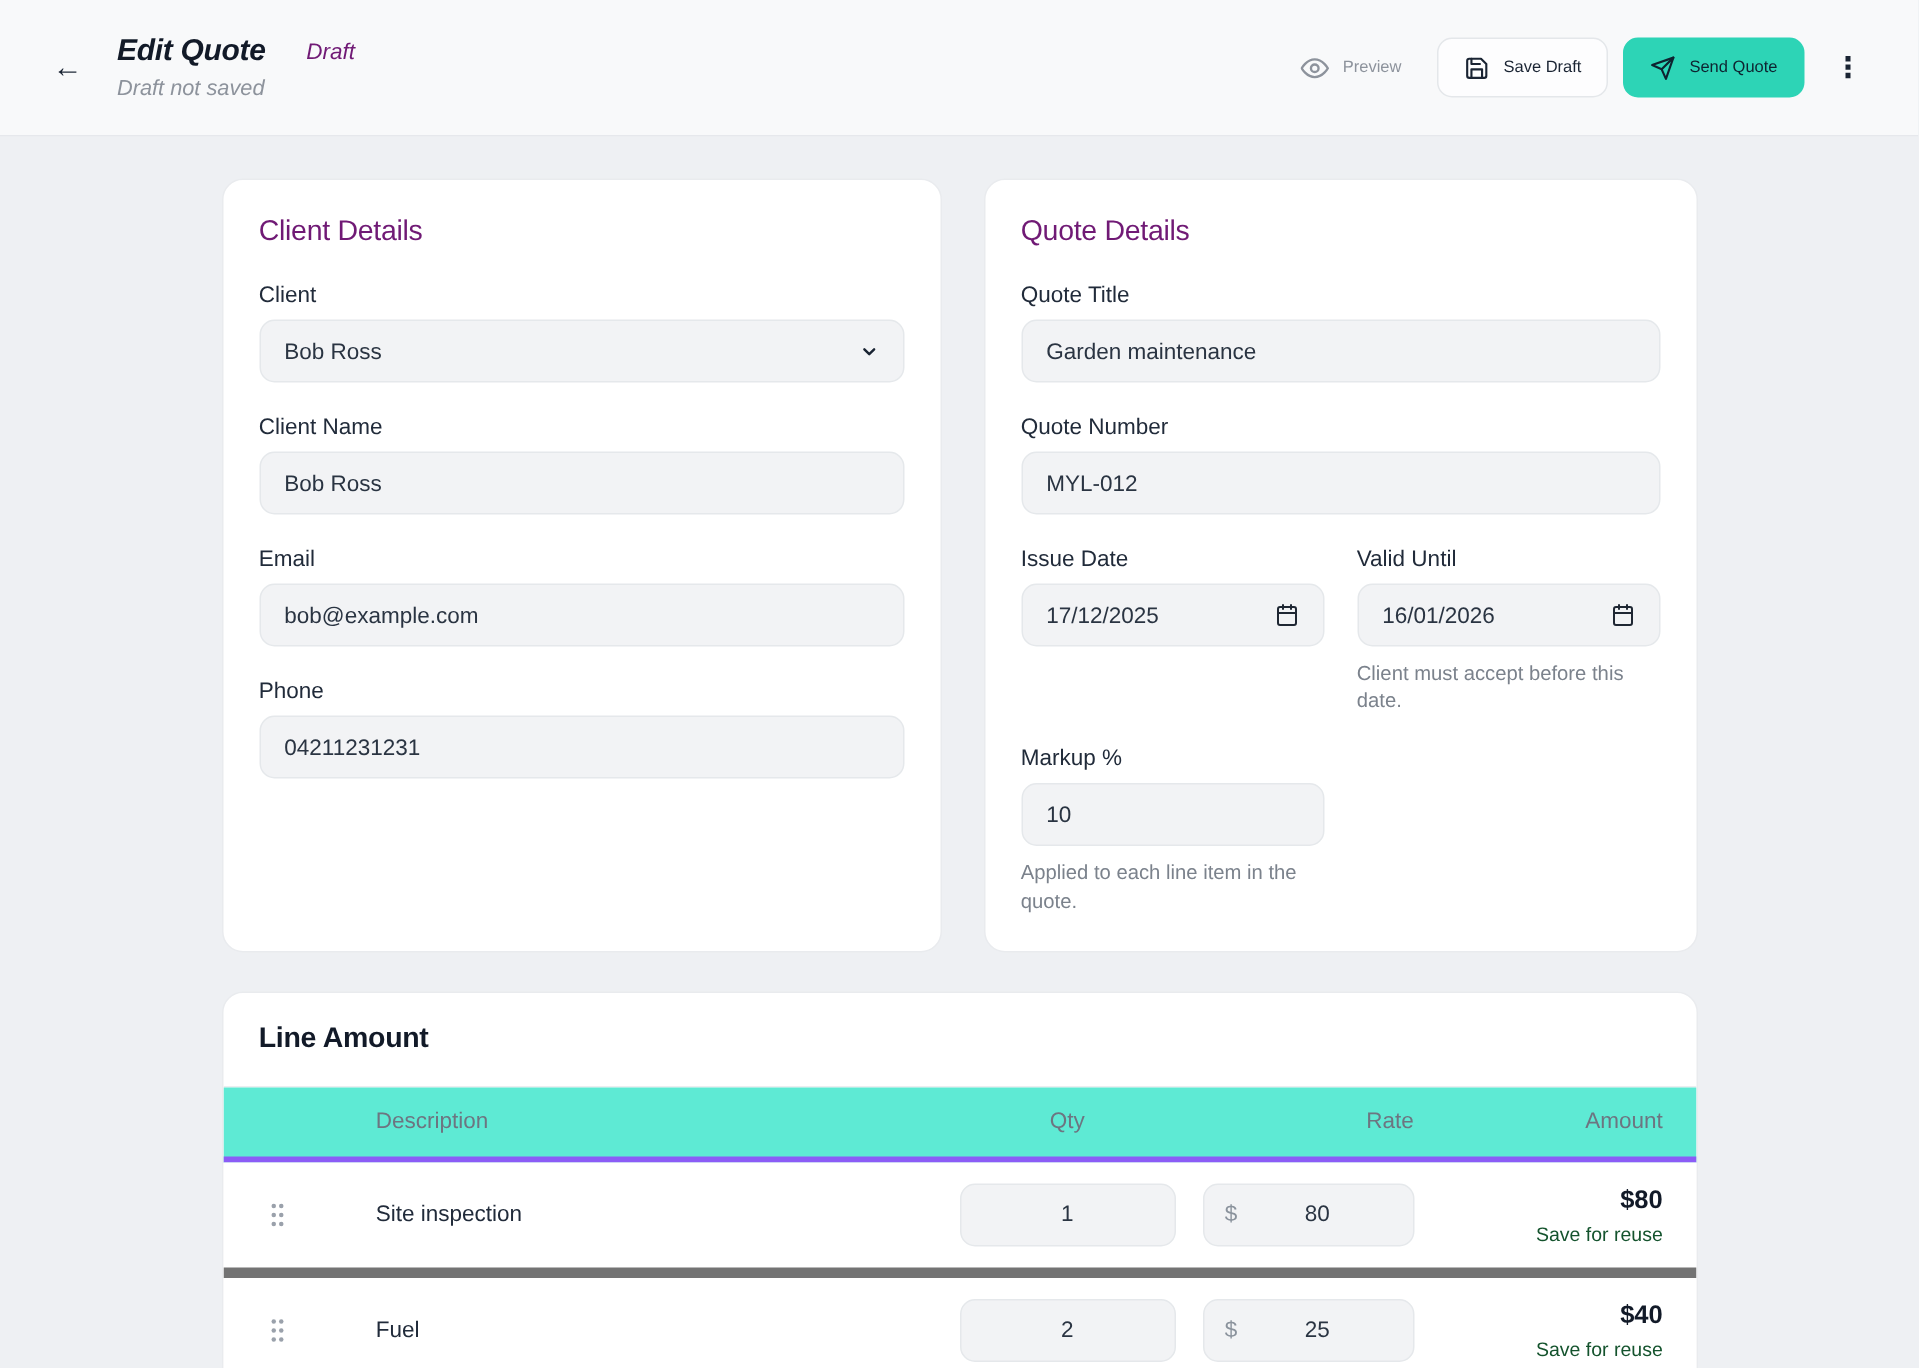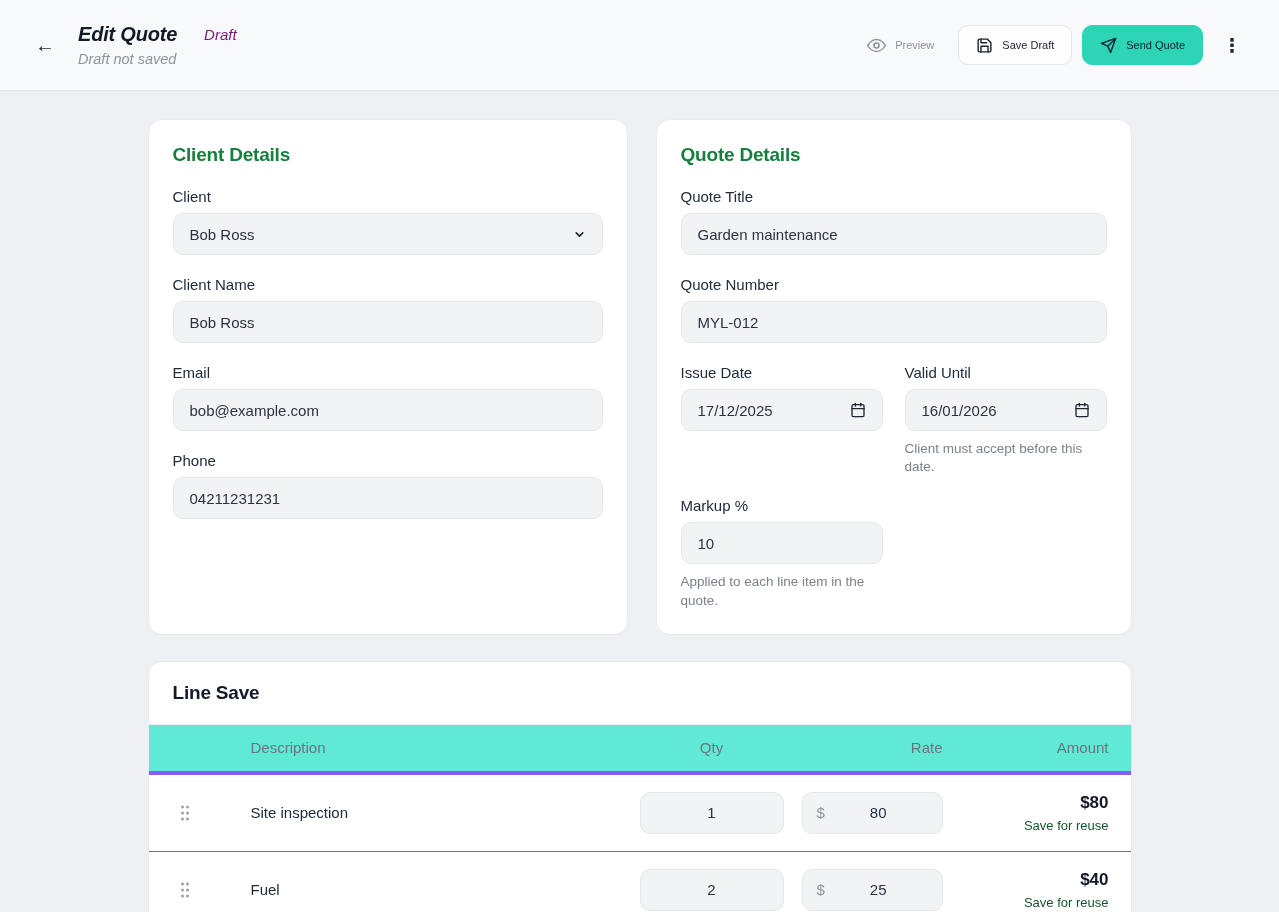--- a/index.html
+++ b/index.html
@@ -57,21 +57,21 @@
   .main { padding: 28px 0; width: 984px; margin: 0 auto; }
   .cards-row { display: flex; gap: 28px; align-items: stretch; }
   .card {
     background: #ffffff;
     border: 1px solid #e9ebee;
     border-radius: 14px;
   }
   .card-pad { padding: 24px; }
   .card-client { width: 480px; flex: 0 0 auto; }
   .card-quote { flex: 1; }
-  .card-title { font-size: 19px; font-weight: 700; color: #15803d; letter-spacing: -0.2px; margin-bottom: 22px; }
+  .card-title { font-size: 19px; font-weight: 400; color: #701a75; letter-spacing: -0.2px; margin-bottom: 22px; }
 
   .field { margin-bottom: 21px; }
   .field:last-child { margin-bottom: 0; }
   .field-label { display: block; font-size: 15px; color: #212b3a; margin-bottom: 8px; }
   .control {
     width: 100%; height: 42px;
     background: #f2f3f5;
     border: 1px solid #e5e8eb;
     border-radius: 10px;
     font-size: 15px; color: #2a3442;
@@ -111,21 +111,21 @@
     height: 50px;
     font-size: 15px;
     color: #6d7581;
     border-bottom: 4px solid #8b5cf6;
   }
   .col-desc { padding-left: 20px; }
   .col-qty { text-align: center; }
   .col-rate { text-align: right; }
   .col-amount { text-align: right; }
 
-  .li-row { height: 77px; border-bottom: 1px solid #737373; background: #ffffff; }
+  .li-row { height: 77px; border-bottom: 7px solid #737373; background: #ffffff; }
   .drag-handle { display: flex; align-items: center; justify-content: center; cursor: grab; width: 28px; height: 28px; margin-left: 6px; }
   .desc-text { font-size: 15px; color: #212b3a; }
   .qty-input {
     width: 144px; height: 42px; background: #f2f3f5; border: 1px solid #e5e8eb;
     border-radius: 10px; text-align: center; font-size: 15px; color: #2a3442;
     font-family: "Liberation Sans", "DejaVu Sans", sans-serif; outline: none;
   }
   .rate-box {
     width: 141px; height: 42px; background: #f2f3f5; border: 1px solid #e5e8eb;
     border-radius: 10px; display: flex; align-items: center; padding: 0 10px 0 14px;
@@ -277,21 +277,21 @@
       <div class="field markup-field">
         <label class="field-label">Markup %</label>
         <input class="control" value="10" style="">
         <div class="help-text">Applied to each line item in the quote.</div>
       </div>
     </div>
   </div>
 
   <div class="card line-items-card">
     <div class="li-head">
-      <span class="li-title">Line Save</span>
+      <span class="li-title">Line Amount</span>
     </div>
 
     <div class="li-grid li-header-row">
       <div></div>
       <div class="col-desc">Description</div>
       <div class="col-qty">Qty</div>
       <div class="col-rate">Rate</div>
       <div class="col-amount">Amount</div>
     </div>
 

